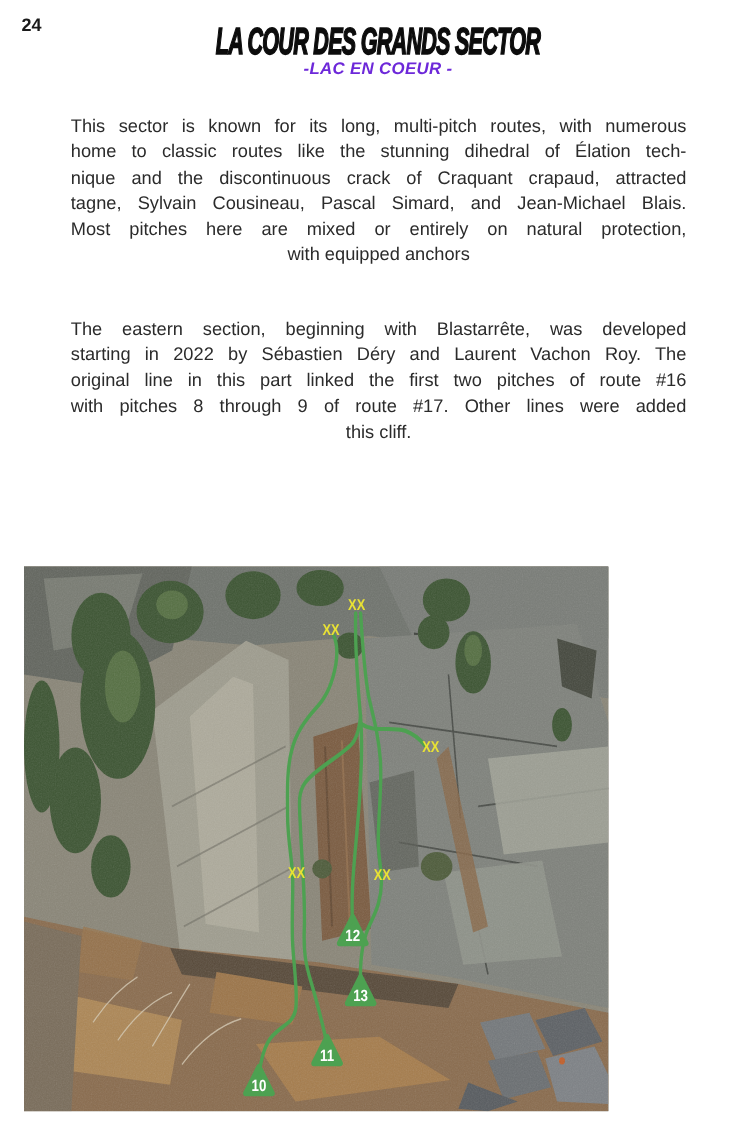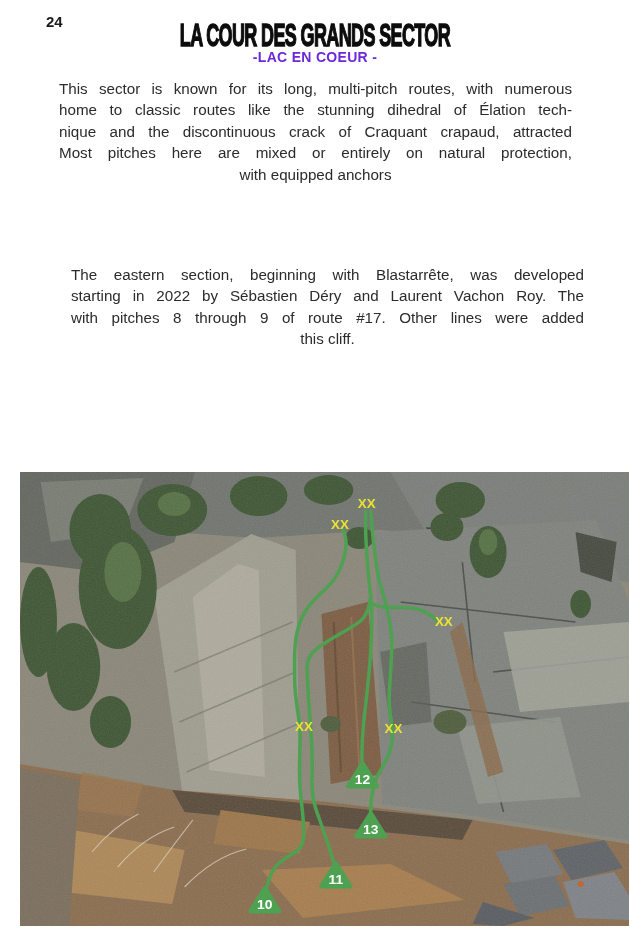--- a/index.html
+++ b/index.html
@@ -2,44 +2,44 @@
 <html><head>
 <meta charset="utf-8">
 <style>
   html,body { margin:0; padding:0; background:#ffffff; }
   .page {
     position:relative; width:630px; height:945px; background:#fff;
     font-family:"Liberation Sans", sans-serif; color:#262626; overflow:hidden;
   }
   .page-number {
     position:absolute; left:18px; top:13px;
-    font-size:15px; font-weight:bold; color:#1a1a1a;margin-left:28px;
+    font-size:15px; font-weight:bold; color:#1a1a1a;
   }
-  .header { position:absolute; top:20px; left:0; right:0; text-align:center; }
+  .header { position:absolute; top:20px; left:0; right:0; text-align:center;font-style:italic; }
   .title {
     display:inline-block; white-space:nowrap;
     font-size:29px; font-weight:900; line-height:30px; color:#0c0c0c;
     letter-spacing:-1px;
     -webkit-text-stroke:1.3px #0c0c0c;
     transform:scaleX(0.62) scaleY(1.08); transform-origin:center;
   }
   .subtitle {
     margin-top:-1px; font-size:14px; font-weight:bold;
     letter-spacing:.3px; color:#6d28d9;
   }
   .paragraph { position:absolute; left:59px; width:513px; font-size:15.2px; color:#2b2b2b; }
   .paragraph .line {
     height:21.45px; line-height:21.45px; overflow:hidden;
     text-align:justify; text-align-last:justify; white-space:normal;
   }
   .paragraph .line.center { text-align:right; text-align-last:center; }
-  #para1 { top:78px; }
-  #para2 { top:264px;margin-left:12px; }
+  #para1 { top:95px; }
+  #para2 { top:264px; }
   .photo {
-    position:absolute; left:20px; top:472px; width:609px; height:454px;
+    position:absolute; left:20px; top:472px; width:487px; height:454px;
     background:#8a8678;
   }
   .photo svg { display:block; width:100%; height:100%; }
   .anchor-text { font-family:"Liberation Sans",sans-serif; font-weight:bold; font-size:13px; }
   .triangle-num { font-family:"Liberation Sans",sans-serif; font-weight:bold; font-size:13.5px; fill:#ffffff; }
 </style>
 </head>
 <body>
 
 <div class="page">
@@ -48,26 +48,28 @@
 
   <div class="header">
     <div class="title">LA COUR DES GRANDS SECTOR</div>
     <div class="subtitle">-LAC EN COEUR -</div>
   </div>
 
   <div class="paragraph" id="para1">
       <div class="line">This sector is known for its long, multi-pitch routes, with numerous</div>
       <div class="line">home to classic routes like the stunning dihedral of Élation tech-</div>
       <div class="line">nique and the discontinuous crack of Craquant crapaud, attracted</div>
+      <div class="line">tagne, Sylvain Cousineau, Pascal Simard, and Jean-Michael Blais.</div>
       <div class="line">Most pitches here are mixed or entirely on natural protection,</div>
       <div class="line center">with equipped anchors</div>
     </div>
   <div class="paragraph" id="para2">
       <div class="line">The eastern section, beginning with Blastarrête, was developed</div>
       <div class="line">starting in 2022 by Sébastien Déry and Laurent Vachon Roy. The</div>
+      <div class="line">original line in this part linked the first two pitches of route #16</div>
       <div class="line">with pitches 8 through 9 of route #17. Other lines were added</div>
       <div class="line center">this cliff.</div>
     </div>
 
   <div class="photo">
     <svg viewBox="0 0 592 454" preserveAspectRatio="none">
       <defs>
         <filter id="grain" x="0" y="0" width="100%" height="100%">
           <feTurbulence type="fractalNoise" baseFrequency="0.85" numOctaves="2" stitchTiles="stitch"></feTurbulence>
           <feColorMatrix type="saturate" values="0"></feColorMatrix>

